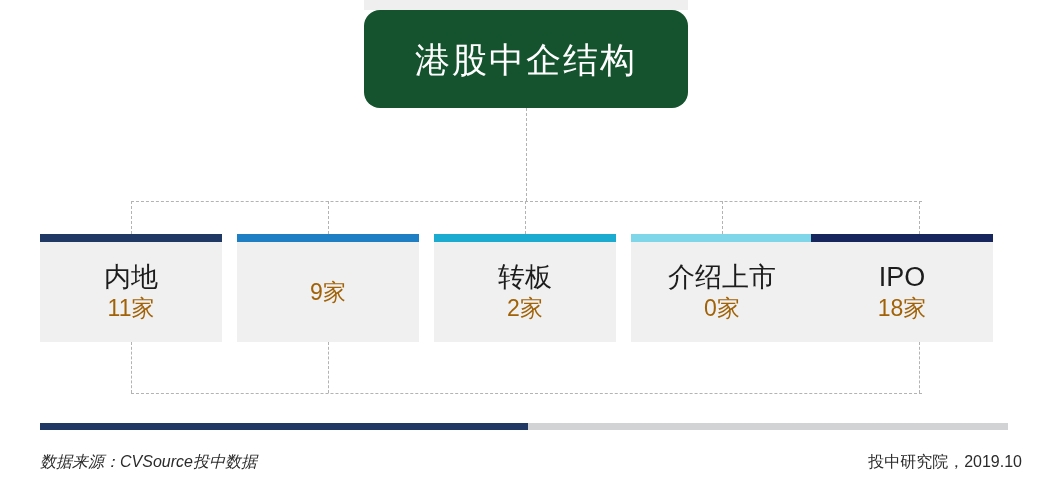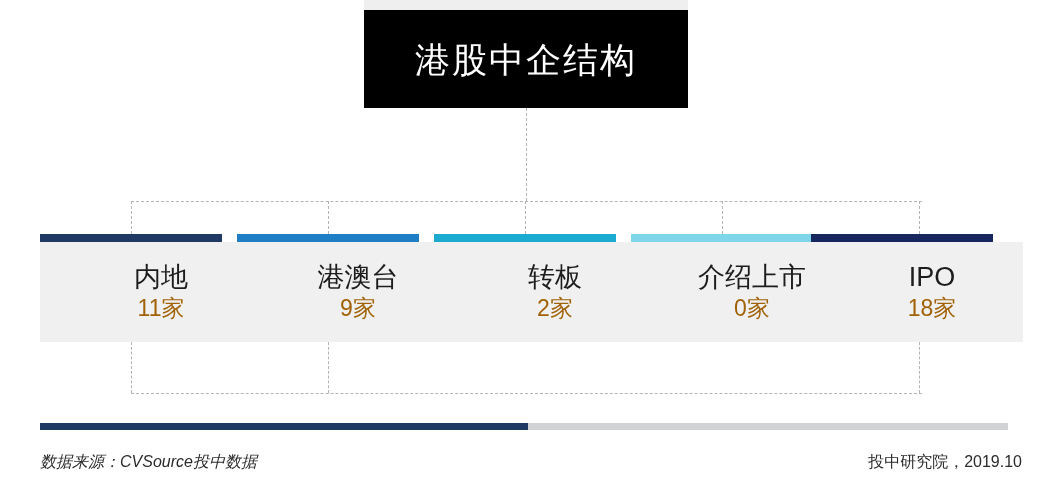--- a/index.html
+++ b/index.html
@@ -78,21 +78,20 @@
   .leaf .leaf-body {
     position: absolute;
     left: 0; top: 8px;
     width: 100%;
     height: 100px;
     background: #f0f0f0;
     display: flex;
     flex-direction: column;
     align-items: center;
     justify-content: center;
-    padding-left: 30px;
   }
   .leaf .leaf-label {
     font-size: 27px;
     line-height: 1.24;
     color: #1c1c1c;
     white-space: nowrap;
   }
   .leaf .leaf-value {
     font-size: 23px;
     line-height: 1.24;
@@ -139,21 +138,21 @@
     font-size: 16px;
     color: #2b2b2b;
     white-space: nowrap;
   }
 </style>
 </head>
 <body>
 
 <div id="title-node">
   <div class="title-cap"></div>
-  <div class="title-body" style="background: #000000;">
+  <div class="title-body" style="background: #14532d; border-radius: 16px;">
     <span class="title-text" style="color: rgb(255, 255, 255);">港股中企结构</span>
   </div>
 </div>
 
 <div class="conn conn-v" style="left:526px; top:108px; height:93px;"></div>
 
 <div class="conn conn-h" style="left:131px; top:201px; width:791px;"></div>
 
 <div class="conn conn-v" style="left:131px; top:201px; height:33px;"></div>
 <div class="conn conn-v" style="left:328px; top:201px; height:33px;"></div>
@@ -165,21 +164,20 @@
   <div class="leaf-bar" style="background:#1f3864;"></div>
   <div class="leaf-body">
     <span class="leaf-label">内地</span>
     <span class="leaf-value">11家</span>
   </div>
 </div>
 
 <div class="leaf" id="leaf-1">
   <div class="leaf-bar" style="background:#1f7fc4;"></div>
   <div class="leaf-body">
-    <span class="leaf-label">港澳台</span>
     <span class="leaf-value">9家</span>
   </div>
 </div>
 
 <div class="leaf" id="leaf-2">
   <div class="leaf-bar" style="background:#1babd1;"></div>
   <div class="leaf-body">
     <span class="leaf-label">转板</span>
     <span class="leaf-value">2家</span>
   </div>

